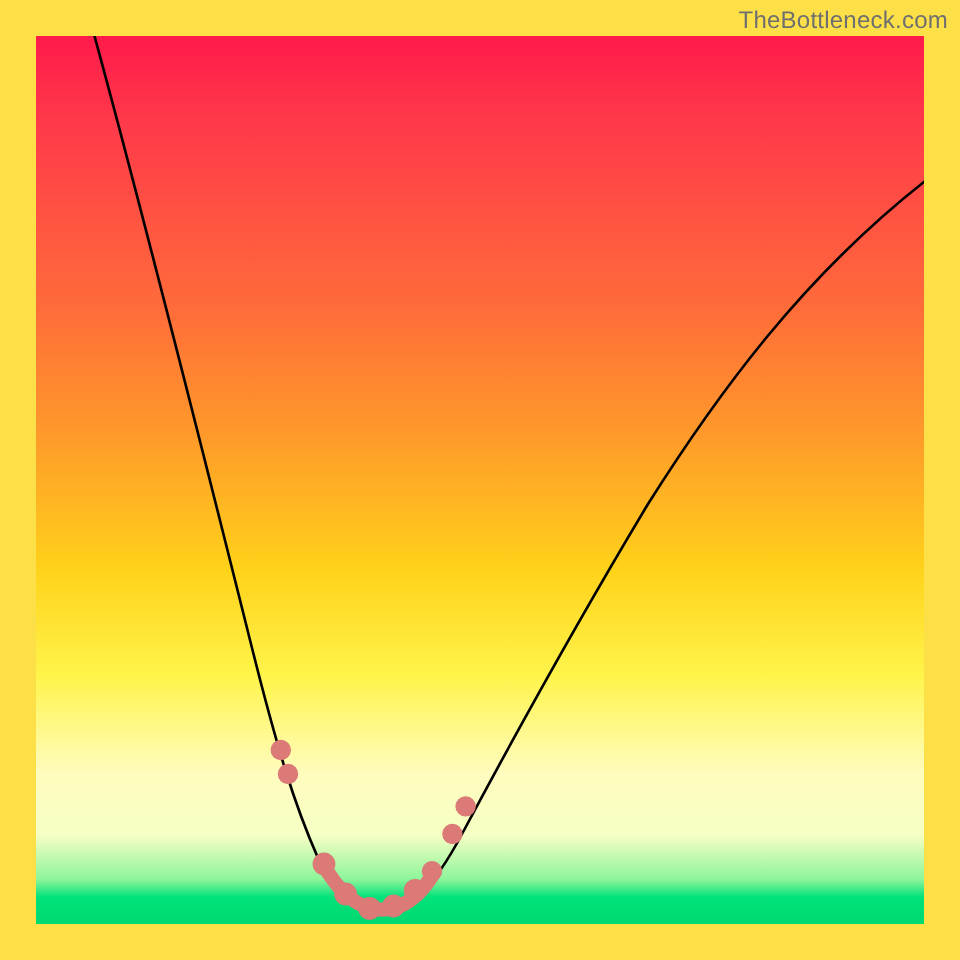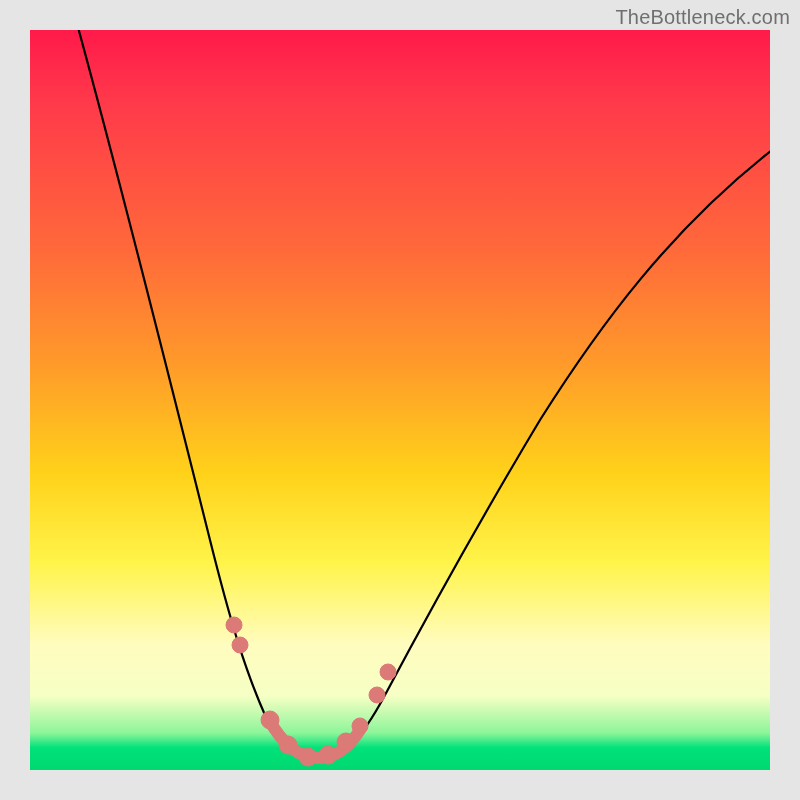--- a/index.html
+++ b/index.html
@@ -8,21 +8,21 @@
     width: 800px;
     height: 800px;
     overflow: hidden;
     background: #000;
     font-family: Arial, Helvetica, sans-serif;
   }
   .frame {
     position: absolute;
     left: 0; top: 0;
     width: 800px; height: 800px;
-    background: #e5e5e5;
+    background: #fde047;
   }
   .plot-area {
     position: absolute;
     left: 30px;
     top: 30px;
     width: 740px;
     height: 740px;
     overflow: hidden;
   }
   .gradient {

